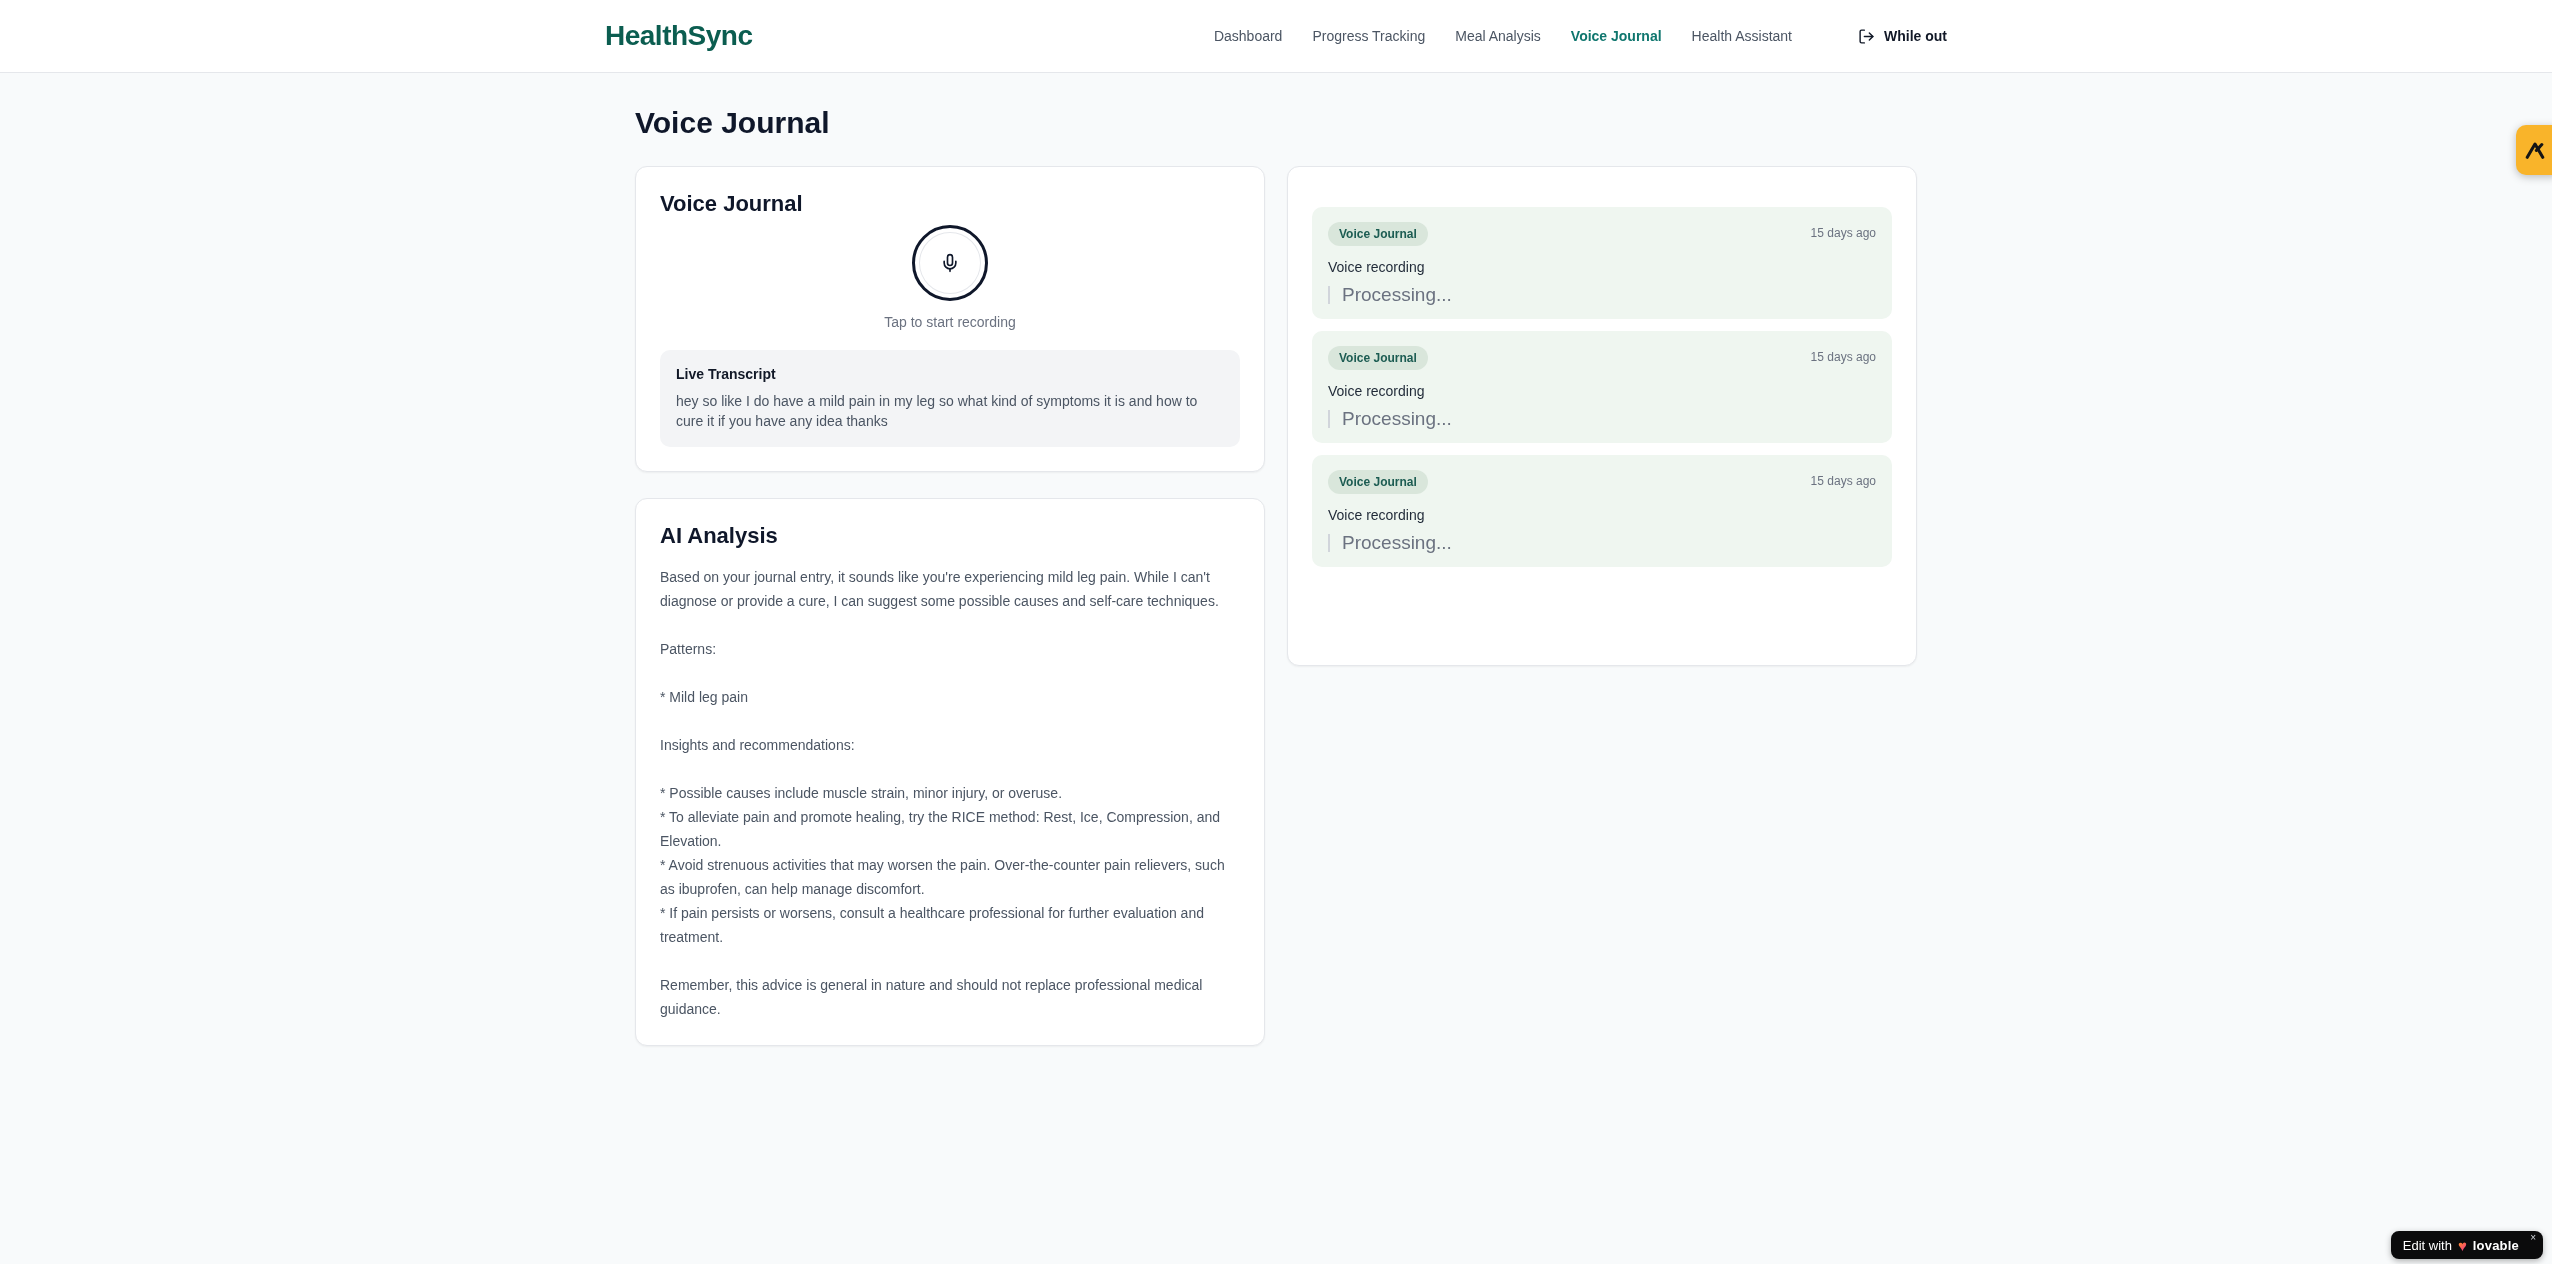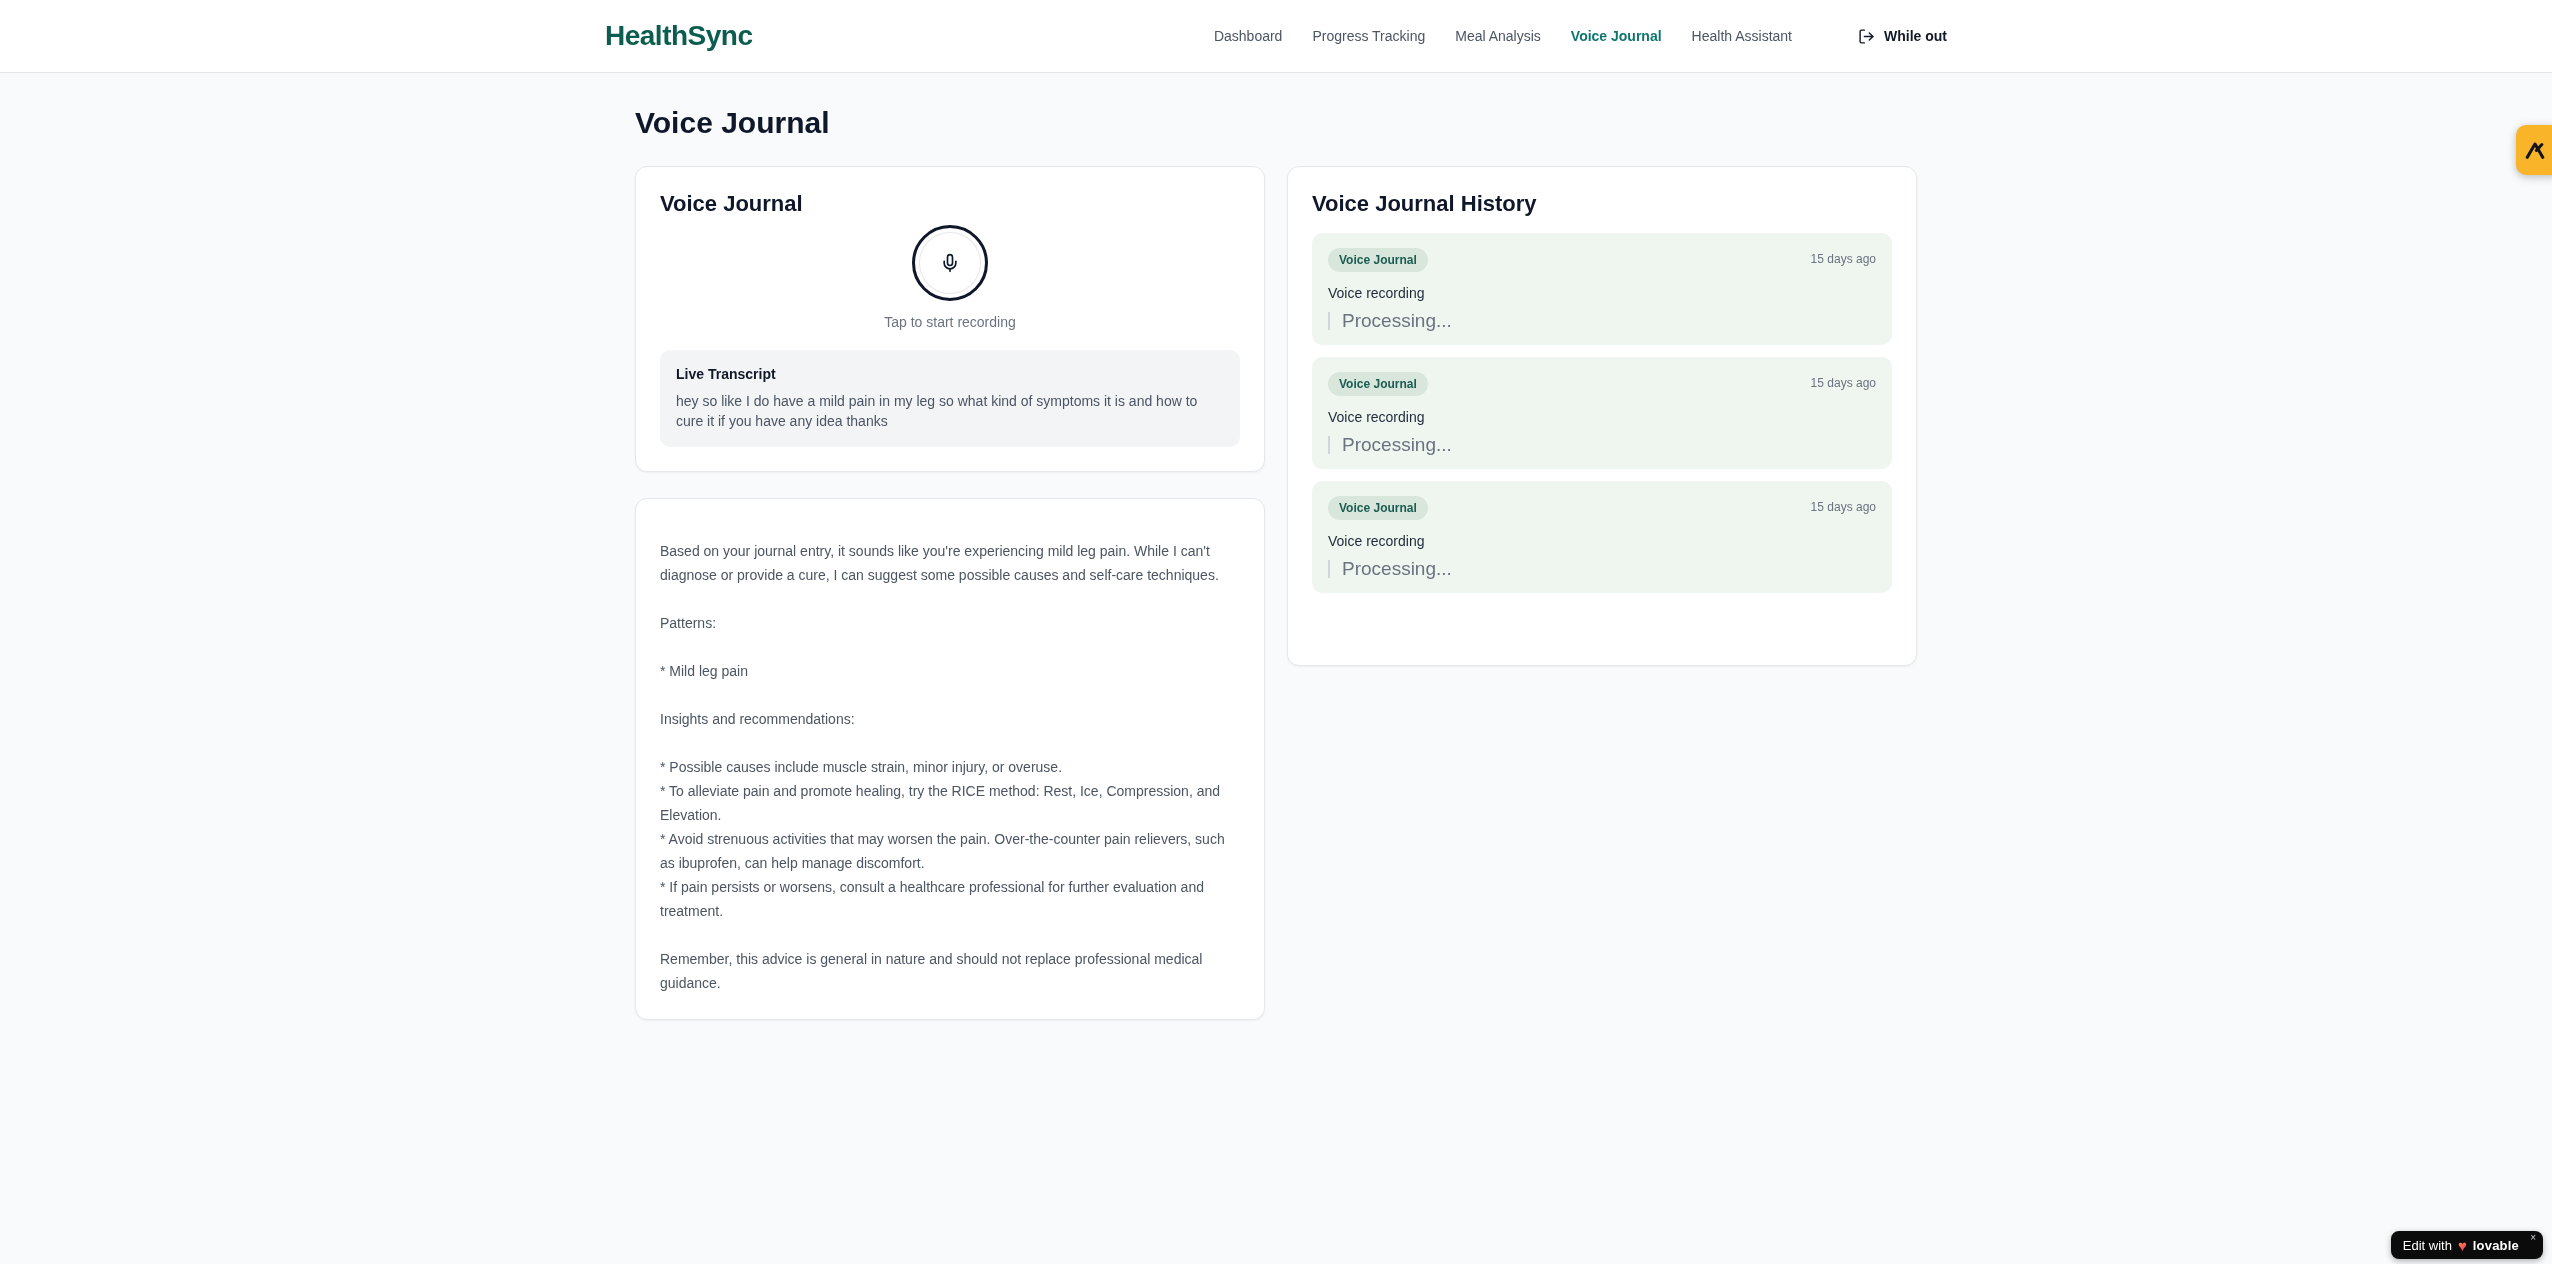--- a/index.html
+++ b/index.html
@@ -216,41 +216,41 @@
           </button>
           <div class="tap-hint">Tap to start recording</div>
         </div>
         <div class="transcript">
           <div class="transcript-title">Live Transcript</div>
           <div class="transcript-text">hey so like I do have a mild pain in my leg so what kind of symptoms it is and how to cure it if you have any idea thanks</div>
         </div>
       </section>
 
       <section class="card">
+        <h2 class="card-title">AI Analysis</h2>
         <div class="analysis-body">Based on your journal entry, it sounds like you're experiencing mild leg pain. While I can't diagnose or provide a cure, I can suggest some possible causes and self-care techniques.
 
 Patterns:
 
 * Mild leg pain
 
 Insights and recommendations:
 
 * Possible causes include muscle strain, minor injury, or overuse.
 * To alleviate pain and promote healing, try the RICE method: Rest, Ice, Compression, and Elevation.
 * Avoid strenuous activities that may worsen the pain. Over-the-counter pain relievers, such as ibuprofen, can help manage discomfort.
 * If pain persists or worsens, consult a healthcare professional for further evaluation and treatment.
 
 Remember, this advice is general in nature and should not replace professional medical guidance.</div>
       </section>
 
     </div>
 
     <div class="col">
       <section class="card history-card">
-        <h2 class="card-title">Voice Journal History</h2>
         <div class="history-list">
 
           <div class="entry">
             <div class="entry-head">
               <span class="badge">Voice Journal</span>
               <span class="entry-time">15 days ago</span>
             </div>
             <div class="entry-label">Voice recording</div>
             <div class="entry-status">Processing...</div>
           </div>

